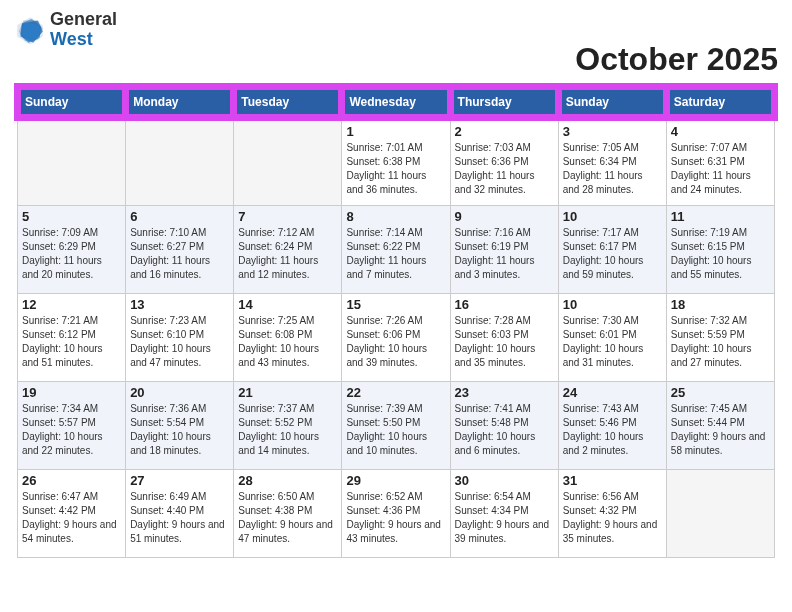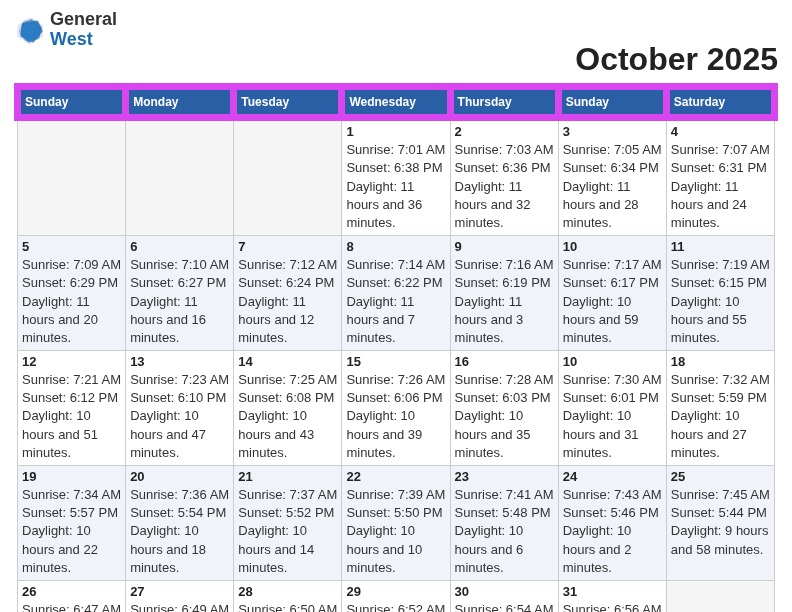--- a/index.html
+++ b/index.html
@@ -79,21 +79,21 @@
       background: #f5f5f5;
     }
     .day-number {
       font-size: 13px;
       font-weight: bold;
       color: #222;
       display: block;
       margin-bottom: 2px;
     }
     .day-info {
-      font-size: 13px;
+      font-size: 10px;
       color: #333;
       line-height: 1.4;
     }
     tr:nth-child(odd) td:not(.empty) {
       background: #fff;
     }
     tr:nth-child(even) td:not(.empty) {
       background: #f0f4fa;
     }
   </style>

